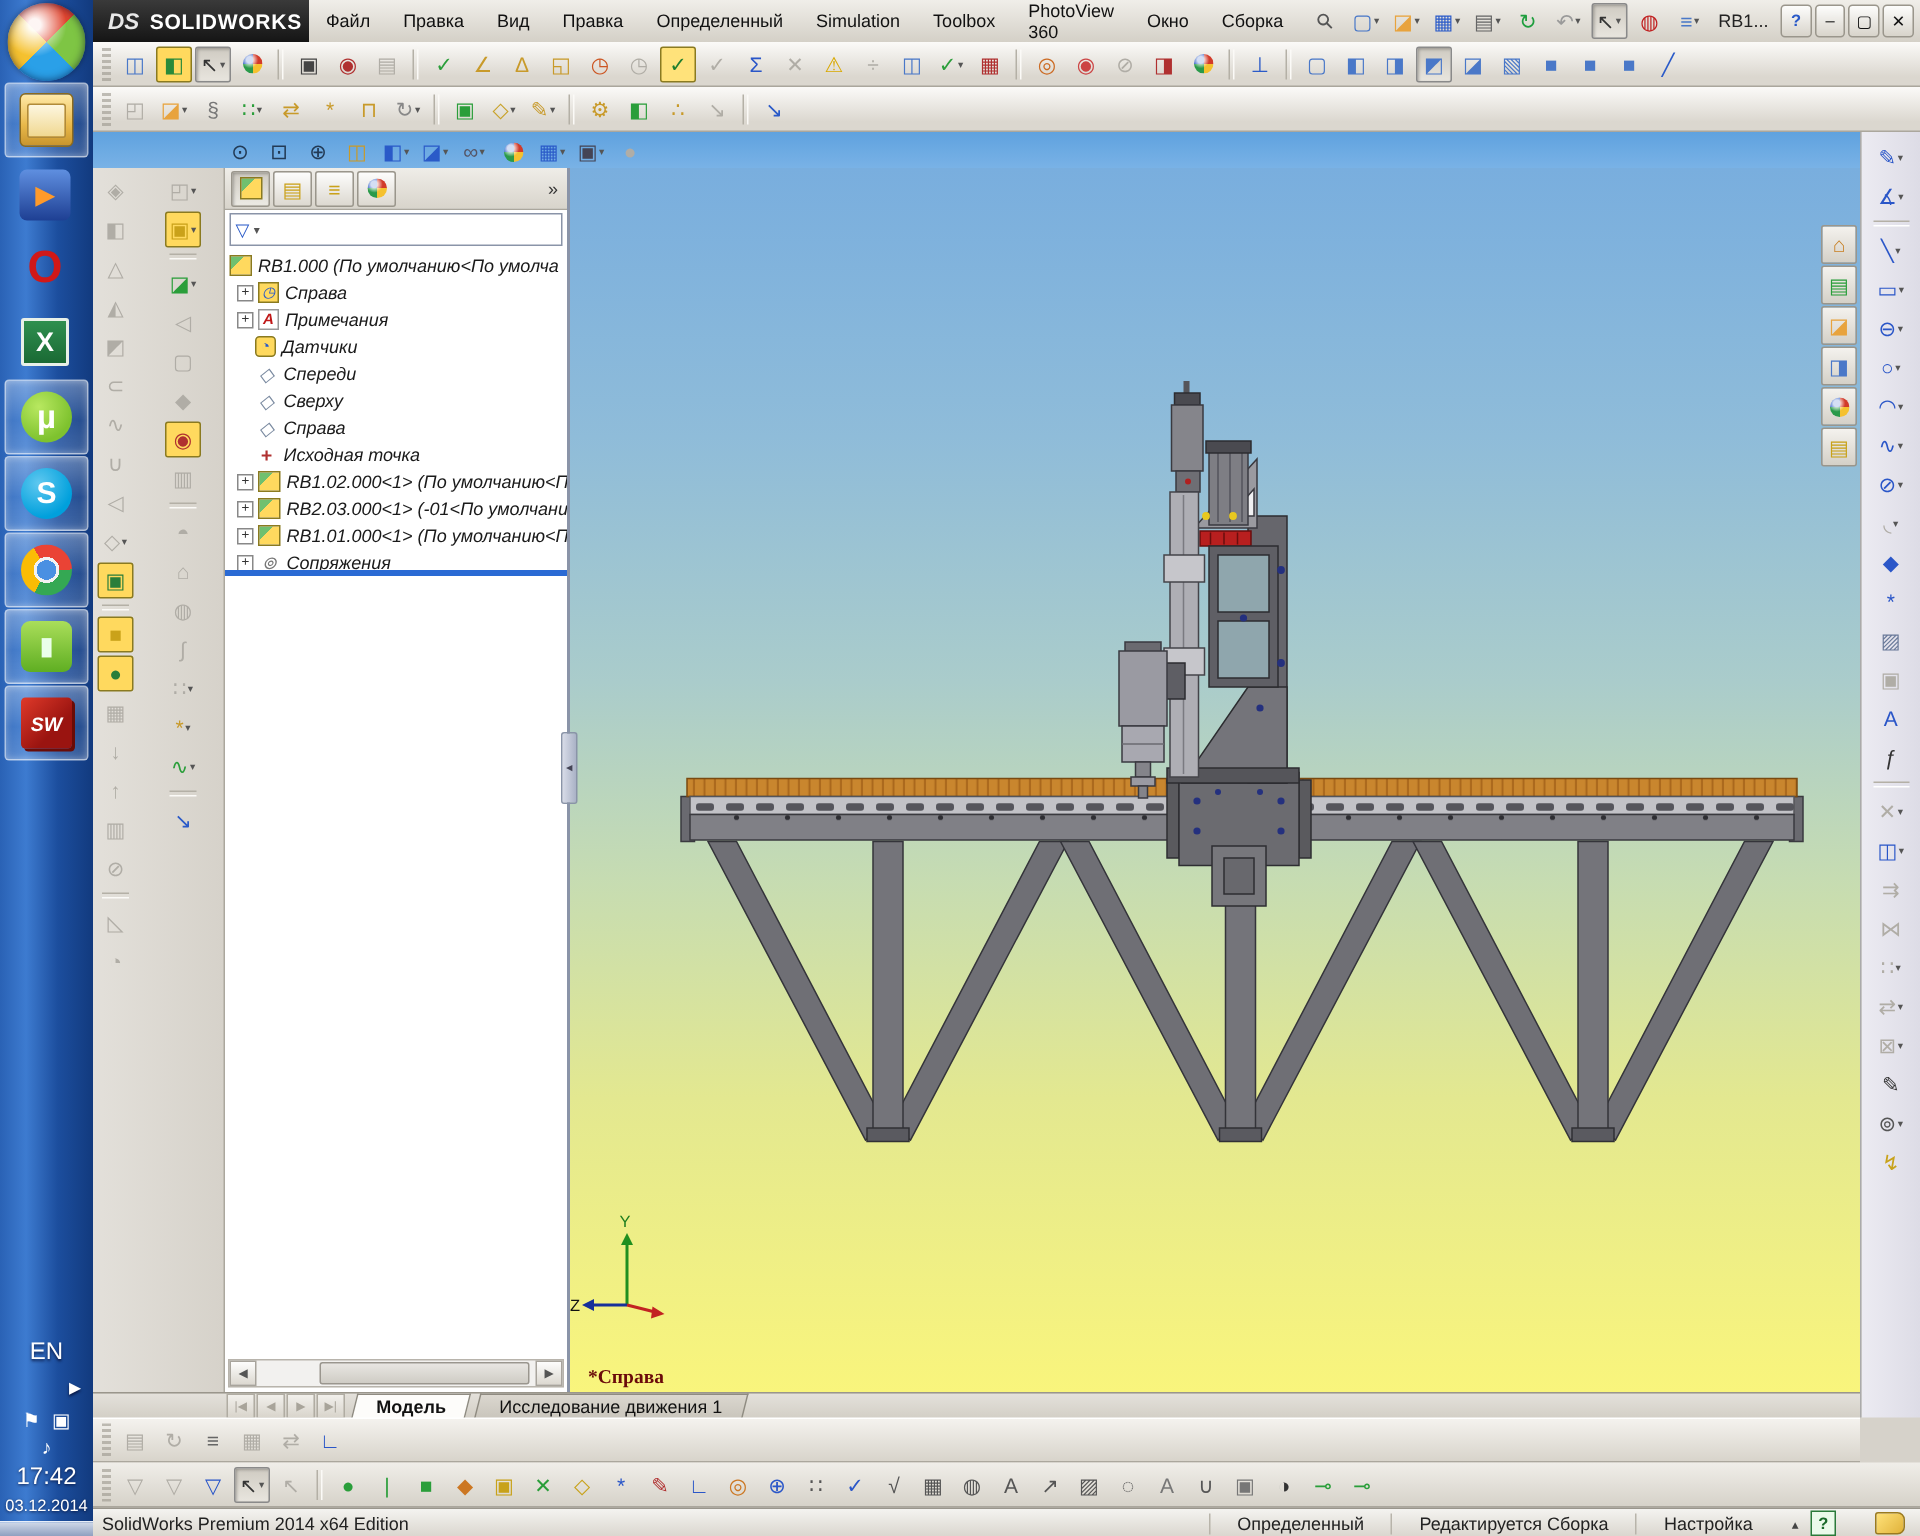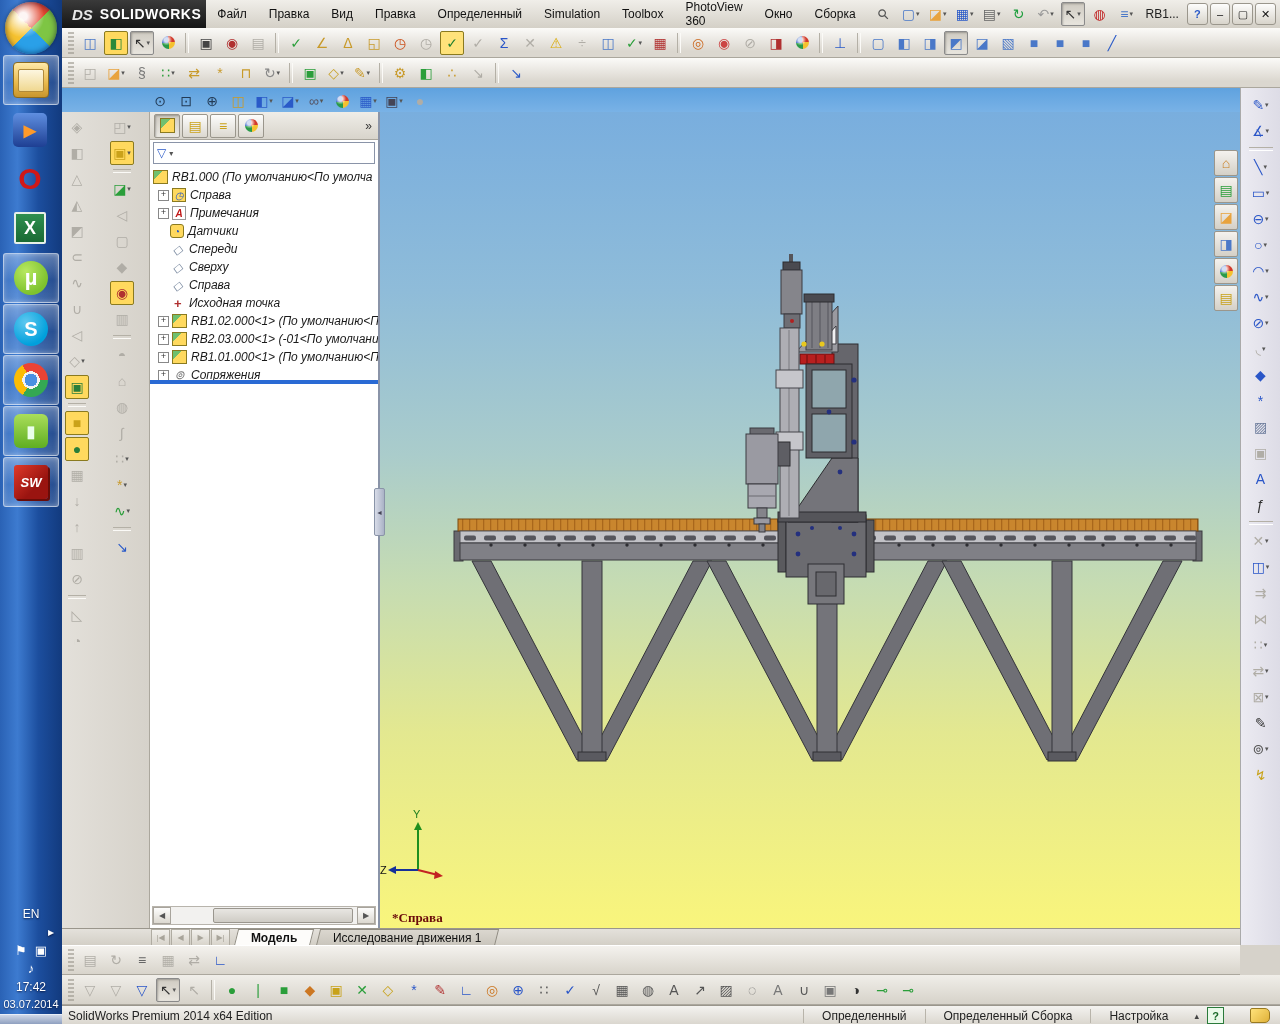--- a/index.html
+++ b/index.html
@@ -32,21 +32,21 @@
   .ai-skype{background:radial-gradient(circle at 35% 30%,#5fc8f0,#00a0dc 70%);border-radius:50%;}
   .ai-skype::after{content:"S";color:#fff;font-size:20px;}
   .ai-chrome{border-radius:50%;
     background:radial-gradient(circle,#4a90e2 0 27%,#f2f2f2 27% 36%,rgba(0,0,0,0) 36%),
     conic-gradient(from -30deg,#ea4335 0 33%,#34a853 0 66%,#fbbc05 0);}
   .ai-media{background:linear-gradient(#aade5a,#5fae22);border-radius:6px;}
   .ai-media::after{content:"▮";color:#eaffea;font-size:16px;}
   .ai-sw{background:linear-gradient(135deg,#e03a2a,#9a1410 65%);border-radius:3px;box-shadow:2px 2px 0 #6a0c08;}
   .ai-sw::after{content:"SW";font-style:italic;font-size:13px;color:#fff;}
   #traybox{margin-top:auto;width:100%;color:#fff;text-align:center;}
-  .trayline{font-size:12px;margin:4px 0;text-shadow:0 1px 2px rgba(0,0,30,.7);}
+  .trayline{font-size:16px;margin:4px 0;text-shadow:0 1px 2px rgba(0,0,30,.7);}
   .trayicons{display:flex;justify-content:center;gap:8px;font-size:13px;margin:3px 0;}
   #showdesk{height:9px;margin-top:4px;background:linear-gradient(#cfd8e8,#8fa0c0);border-top:1px solid #e8eef8;cursor:pointer;}
   
   #titlebar{position:absolute;left:62px;top:0;width:1218px;height:28px;
     background:linear-gradient(#f0eee9,#d4d0c7);border-bottom:1px solid #a8a49a;display:flex;align-items:center;}
   #logoblock{height:28px;width:196px;background:linear-gradient(#3a3a3a,#151515);
     color:#fff;display:flex;align-items:center;padding-left:10px;box-sizing:border-box;}
   #logods{font-style:italic;font-weight:bold;font-size:15px;margin-right:7px;color:#e8e8e8;}
   #logotxt{font-weight:bold;font-size:14px;letter-spacing:.5px;}
   .menuitem{padding:0 11px;height:28px;display:flex;align-items:center;cursor:default;}
@@ -194,21 +194,21 @@
       <div class="trayline">EN</div>
       <div class="trayline" style="text-align:right;padding-right:8px;">▸</div>
       <div class="trayicons">
         <span>⚑</span>
         <span>▣</span>
       </div>
       <div class="trayicons">
           <span>♪</span>
         </div>
       <div class="trayline">17:42</div>
-      <div class="trayline" style="font-size:11px;">03.07.2014</div>
+      <div class="trayline" style="font-size:11px;">03.12.2014</div>
       <div id="showdesk"></div>
     </div>
   </div>
 
   <div id="titlebar">
     <div id="logoblock">
       <span id="logods">DS</span>
       <span id="logotxt">SOLIDWORKS</span>
     </div>
     <div id="menubar" style="display:flex;">
@@ -1086,21 +1086,21 @@
         <span class="ticon">
           <span class="g" style="color: rgb(42, 158, 58);">⊸</span>
         </span>
       </span>
   </div>
 
   <div id="statusbar">
     <span id="edition">SolidWorks Premium 2014 x64 Edition</span>
     <div id="statusright">
       <span class="stseg">Определенный</span>
-      <span class="stseg">Определенный Сборка</span>
+      <span class="stseg">Редактируется Сборка</span>
       <span class="stseg">Настройка</span>
       <span id="stcaret">▴</span>
       <span id="sthelp">?</span>
       <span id="sttag"></span>
     </div>
   </div>
 
 </div>
 
 </body></html>

